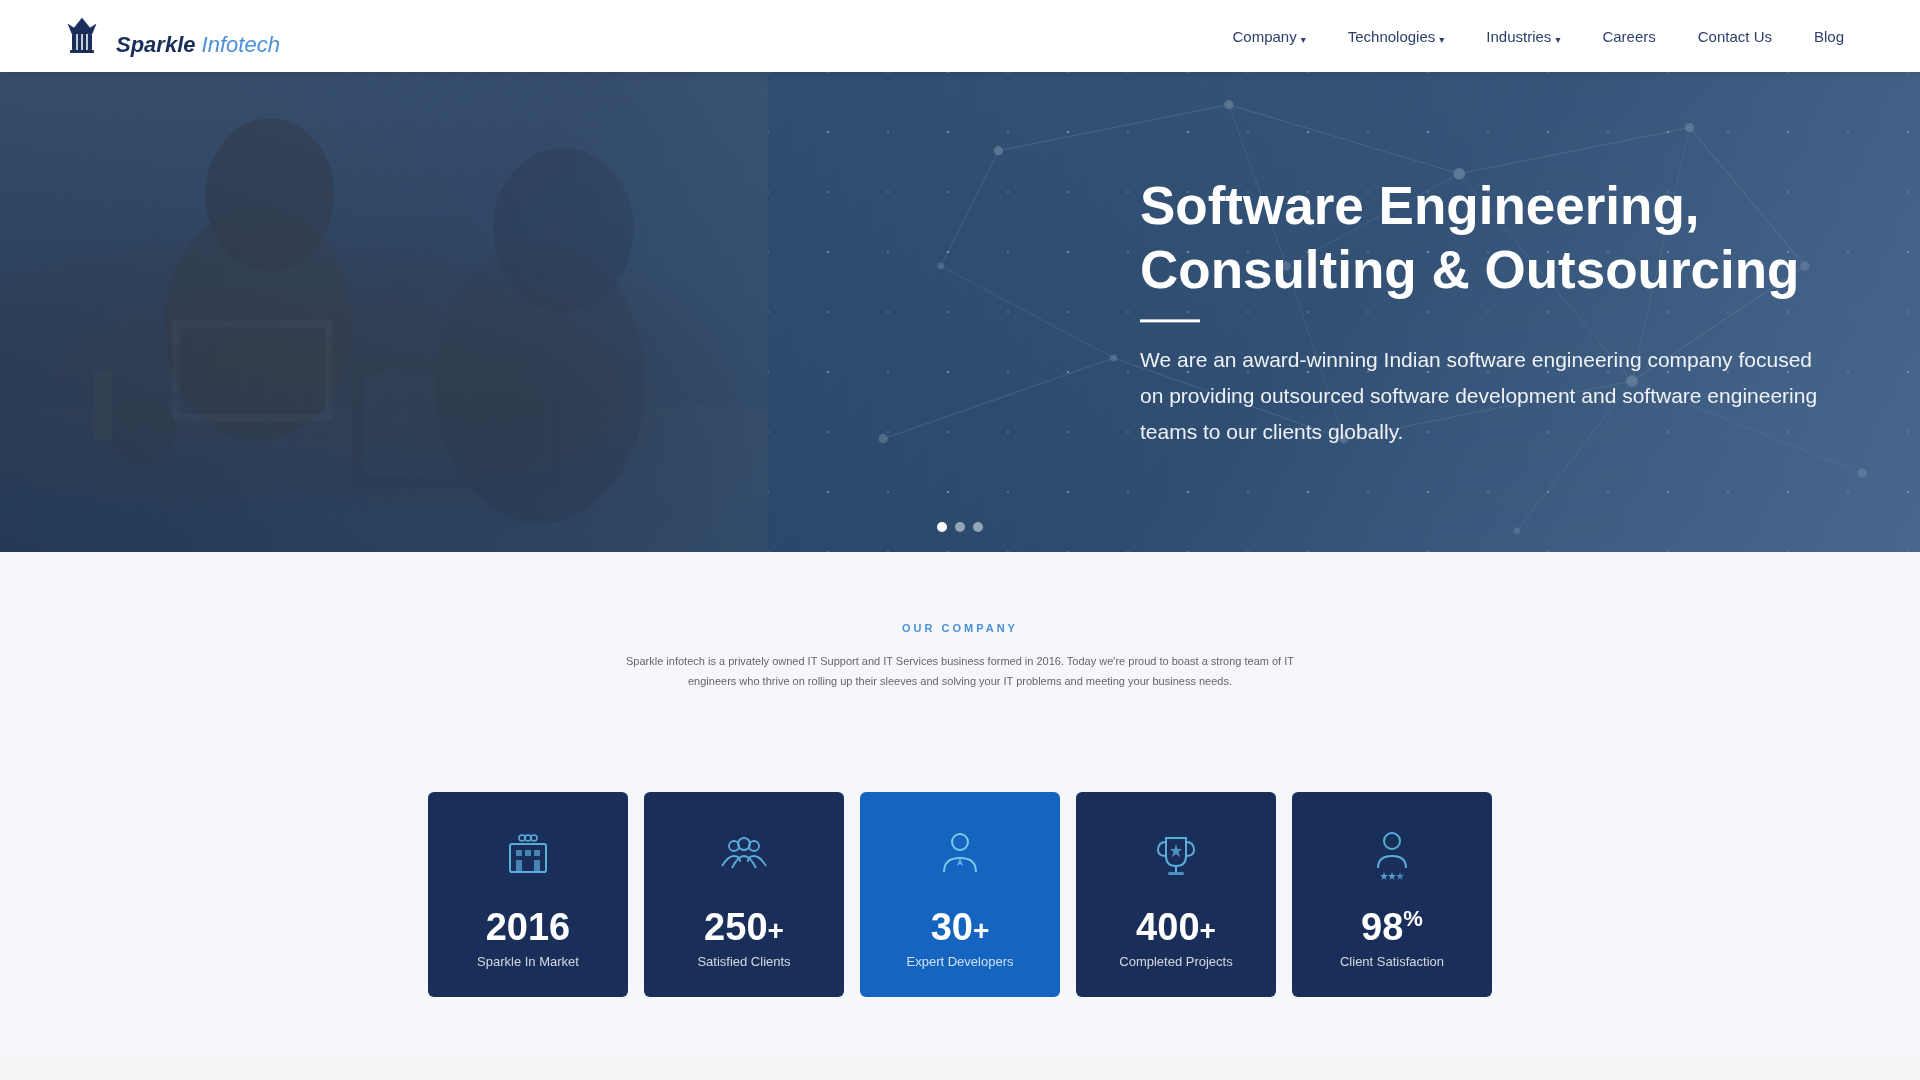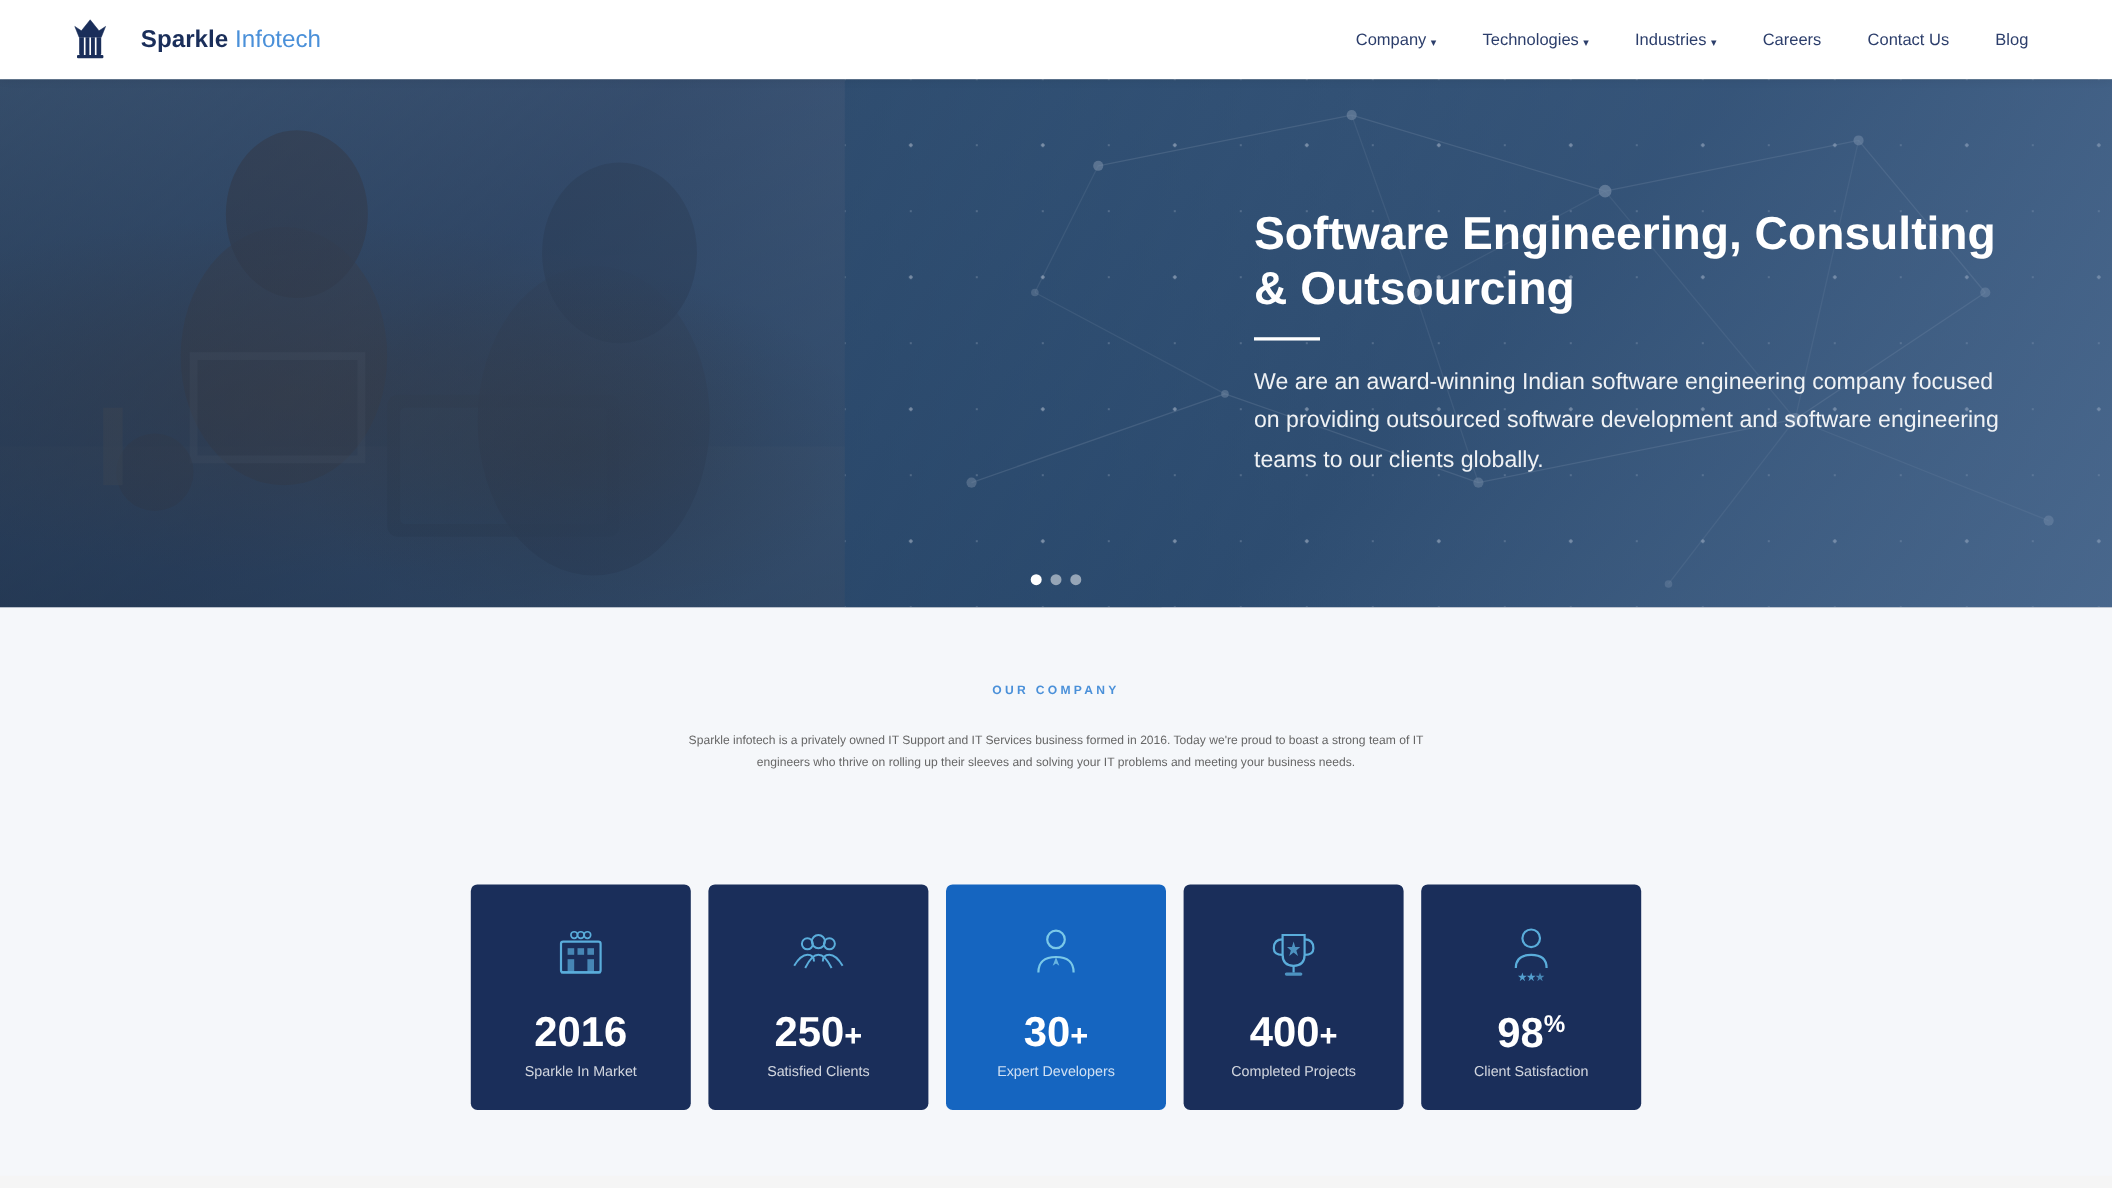--- a/index.html
+++ b/index.html
@@ -11,23 +11,24 @@
       display: flex;
       align-items: center;
       padding: 0 60px;
       height: 72px;
       box-shadow: 0 2px 8px rgba(0,0,0,0.08);
       position: relative;
       z-index: 10;
     }
     .logo-area {
       display: flex;
-      align-items: center;
-      gap: 24px;
+      align-items: flex-end;
+      gap: 12px;
       margin-right: auto;
+      font-style: italic;
     }
     .logo-icon {
       width: 44px;
       height: 44px;
     }
     .nav-links {
       display: flex;
       align-items: center;
       gap: 10px;
       list-style: none;
@@ -104,21 +105,21 @@
     .hero-content {
       position: absolute;
       right: 80px;
       top: 50%;
       transform: translateY(-50%);
       z-index: 5;
       max-width: 700px;
       color: #fff;
     }
     .hero-title {
-      font-size: 42px;
+      font-size: 53px;
       font-weight: 700;
       line-height: 1.2;
       margin-bottom: 18px;
       color: #fff;
     }
     .hero-divider {
       width: 60px;
       height: 3px;
       background: #fff;
       margin-bottom: 20px;
@@ -152,21 +153,21 @@
       background: #f5f7fa;
       padding: 70px 60px 50px;
       text-align: center;
     }
     .section-tag {
       font-size: 11px;
       font-weight: 700;
       letter-spacing: 3px;
       color: #4a90d9;
       text-transform: uppercase;
-      margin-bottom: 30px;
+      margin-bottom: 18px;
     }
     .section-title {
       font-size: 32px;
       font-weight: 700;
       color: #1a2e5a;
       margin-bottom: 20px;
       line-height: 1.3;
     }
     .section-desc {
       font-size: 11px;

